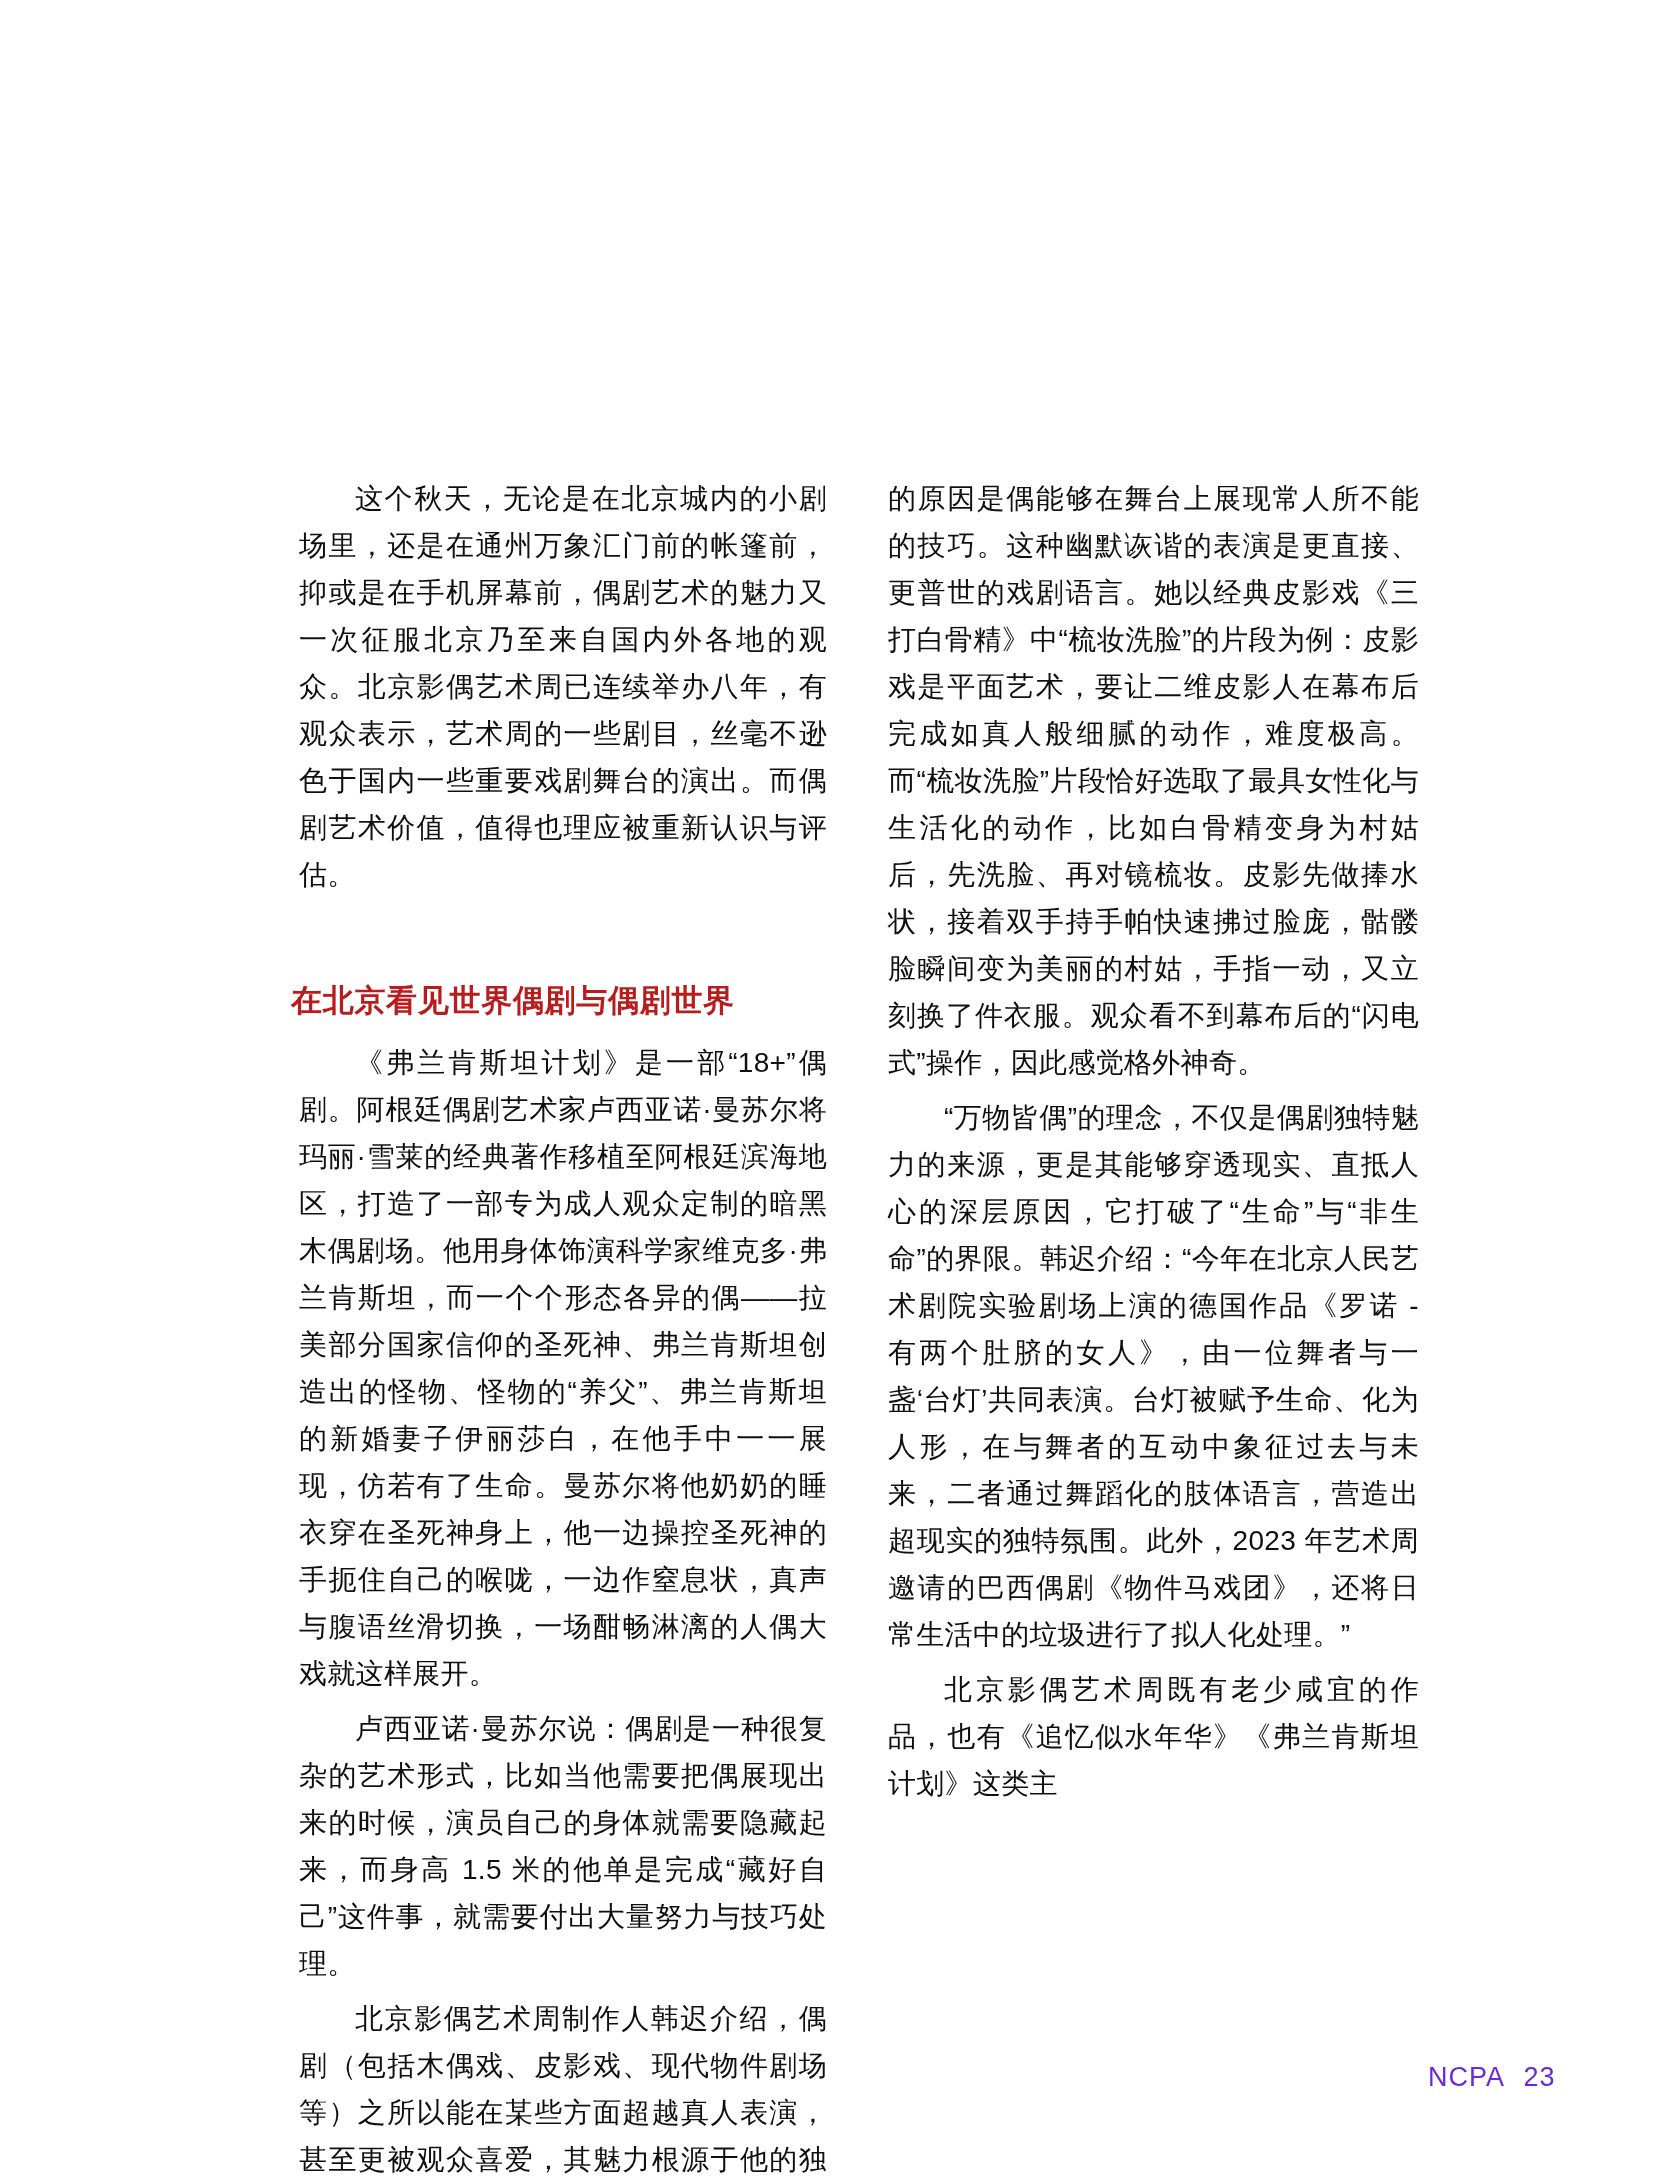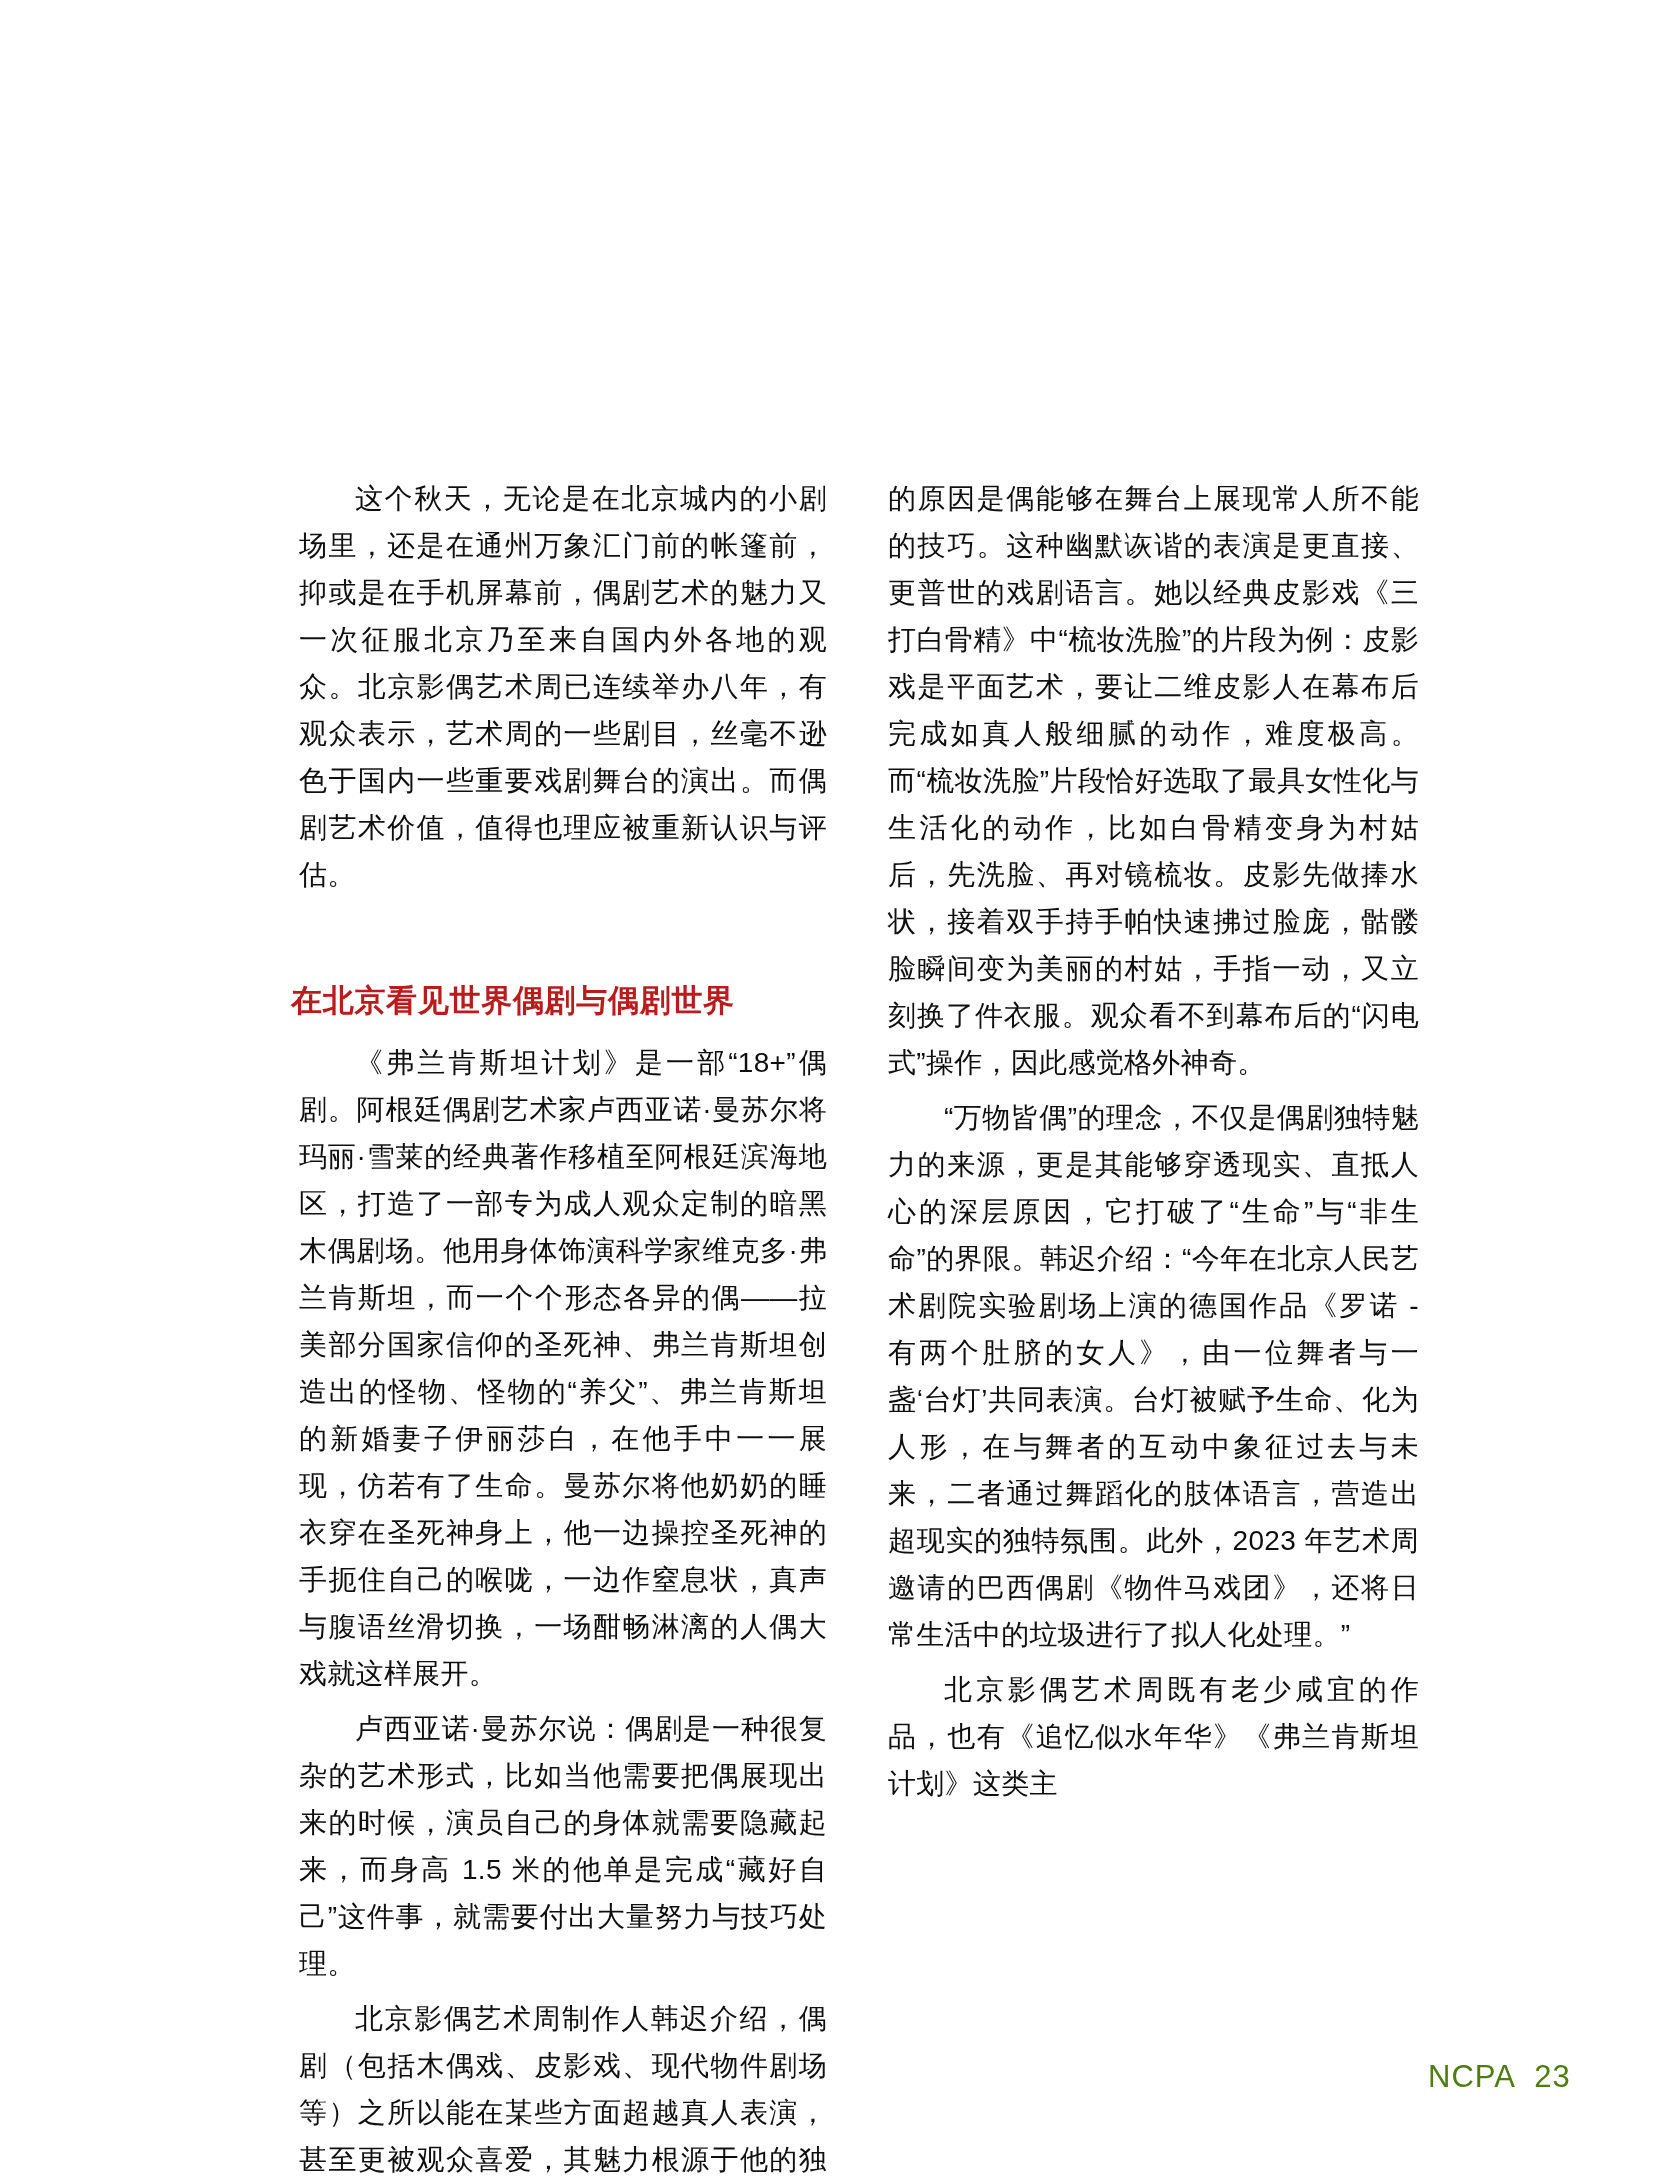--- a/index.html
+++ b/index.html
@@ -54,23 +54,23 @@
     font-weight: bold;
     color: #b91c1c;
     text-indent: 0;
     letter-spacing: 0.7px;
     text-align: left;
   }
   .footer {
     position: absolute;
     left: 1428px;
     top: 2061px;
-    font-size: 31px;
+    font-size: 27px;
     line-height: 32px;
-    color: #4d7c0f;
+    color: #6d28d9;
     letter-spacing: 1px;
     white-space: nowrap;
   }
   .footer-gap {
     display: inline-block;
     width: 18.5px;
   }
 </style>
 </head>
 <body>

